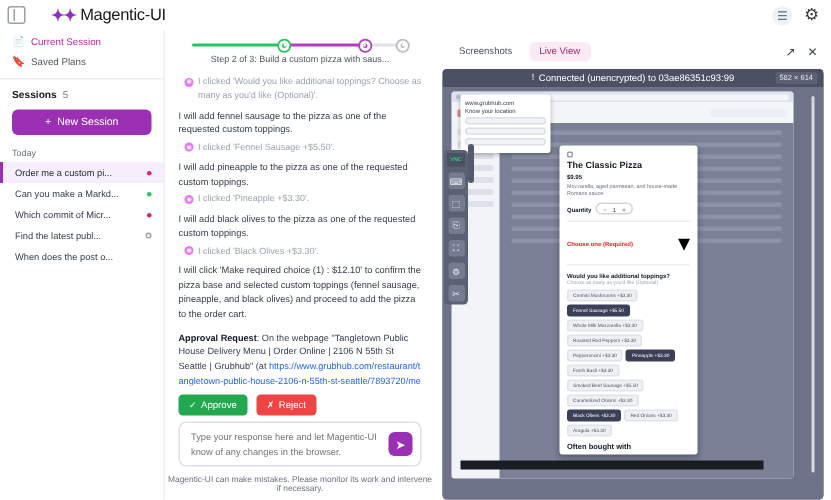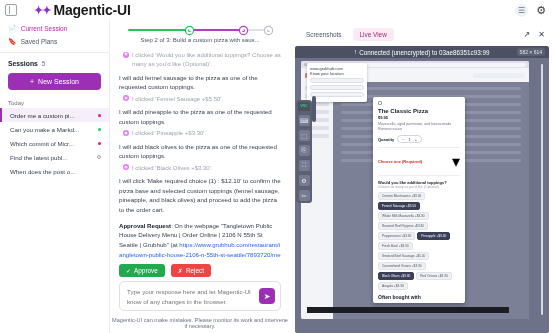--- a/index.html
+++ b/index.html
@@ -19,21 +19,21 @@
     position: relative; z-index: 5;
   }
   .hamburger {
     width: 12px; height: 12px; margin-left: 5px;
     border: 1px solid #9aa0a6; border-radius: 2px;
     display: flex; align-items: center; justify-content: center;
   }
   .hamburger i { display:block; width: 1px; height: 8px; background:#9aa0a6; margin-left:-3px;}
   .brand { display: flex; align-items: center; gap: 3px; margin-left: 17px; }
   .brand-logo { color: #8b2fc9; font-size: 11px; font-weight: 700; letter-spacing: -1px; }
-  .brand-name { font-size: 14px; font-weight: 700; color: #1a1a1a; letter-spacing: -0.2px; }
+  .brand-name { font-size: 11px; font-weight: 400; color: #1a1a1a; letter-spacing: -0.2px; }
 
   .topbar-right { margin-left: auto; display: flex; align-items: center; gap: 8px; margin-right: 8px; }
   .icon-btn-round {
     width: 13px; height: 13px; border-radius: 50%;
     background: #eef1f8; display:flex; align-items:center; justify-content:center;
     font-size: 8px; color: #6b7280;
   }
   .gear-icon { font-size: 11px; color: #3a3a3a; line-height: 1; }
 
   

